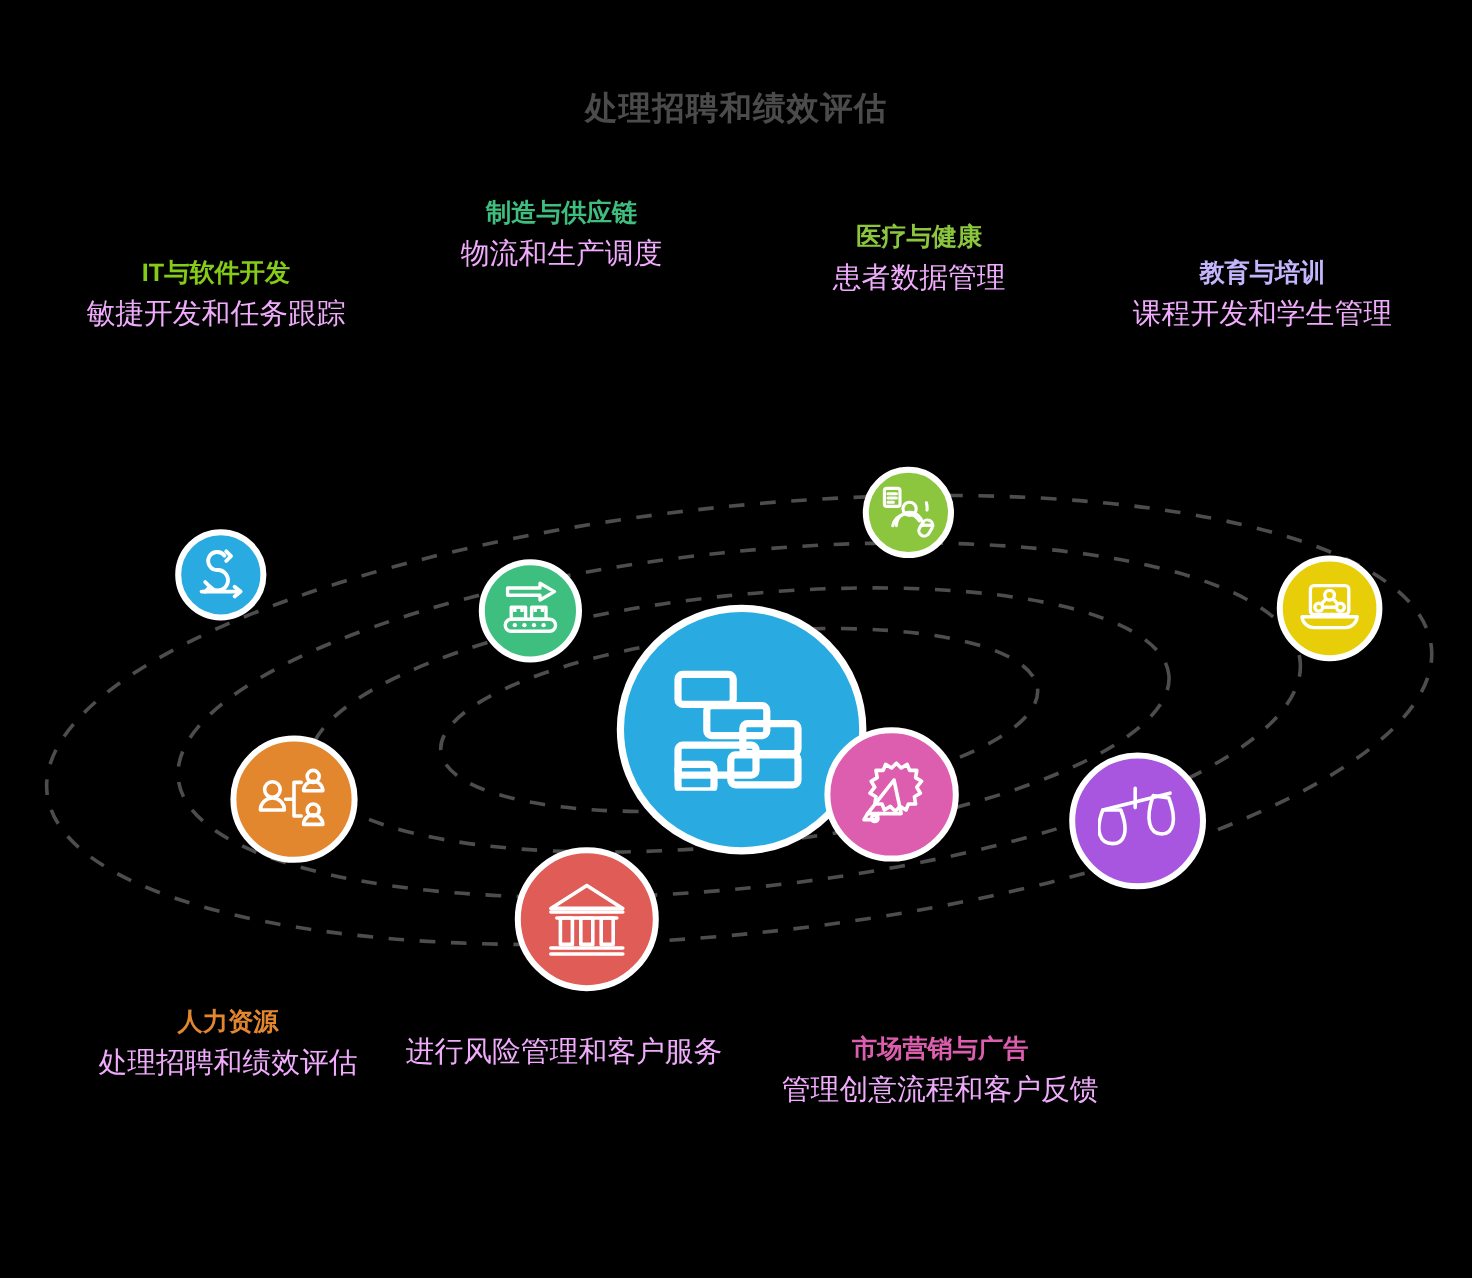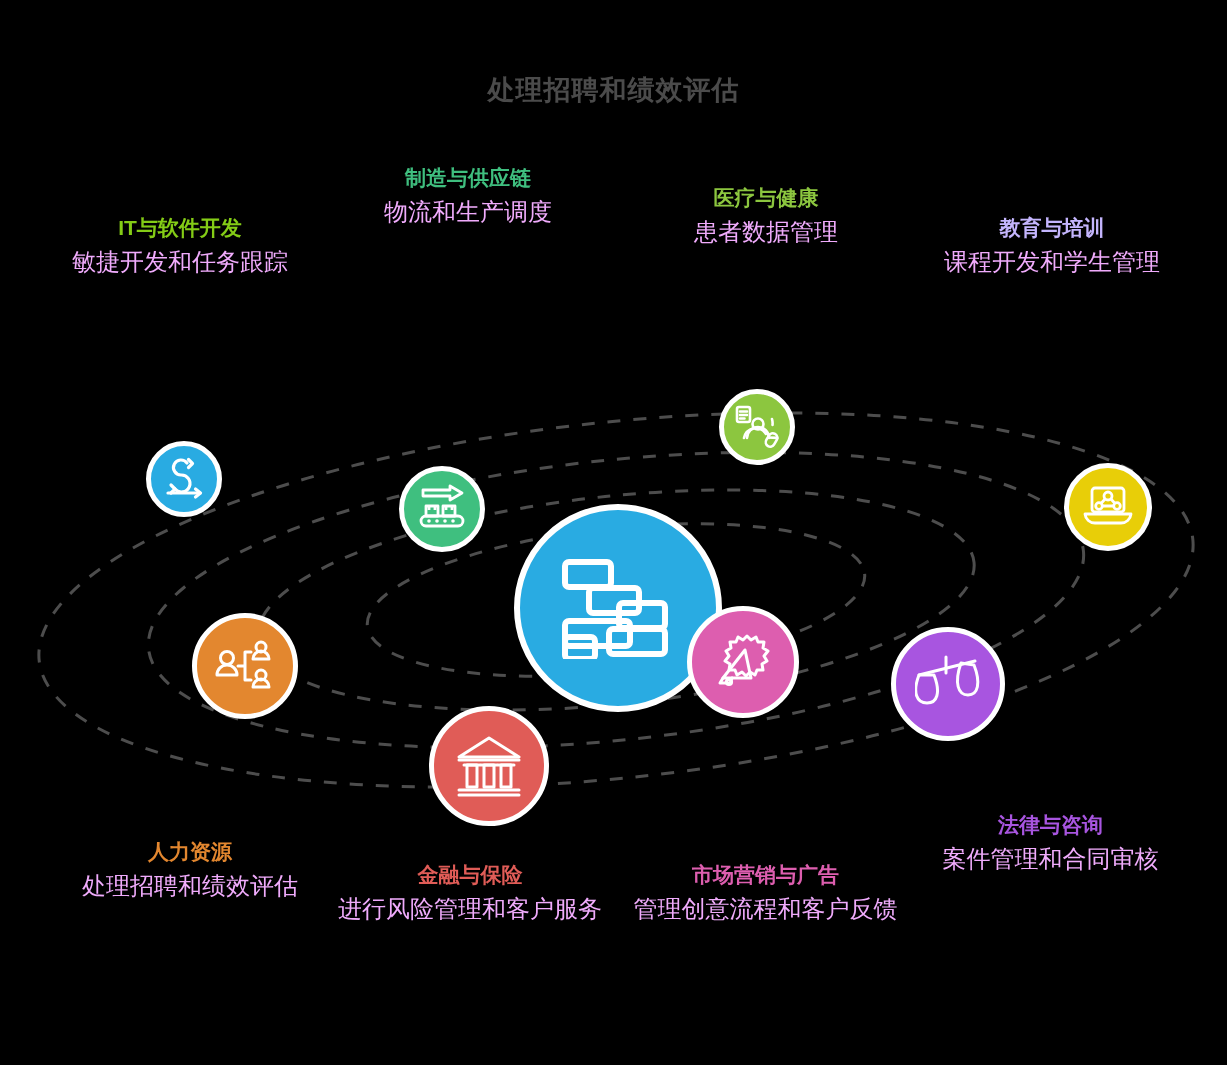--- a/index.html
+++ b/index.html
@@ -235,27 +235,22 @@
     <div class="l-title" style="color:#c4b5fd;">教育与培训</div>
     <div class="l-desc">课程开发和学生管理</div>
   </div>
 
   <div class="label" style="left:40px; top:812px; width:300px;margin-top:27px;">
     <div class="l-title" style="color:#E3872F;">人力资源</div>
     <div class="l-desc">处理招聘和绩效评估</div>
   </div>
 
   <div class="label" style="left:325px; top:862px; width:290px;">
-    <div class="l-title" style="color:#E05C57;">金融与保险</div>
     <div class="l-desc">进行风险管理和客户服务</div>
   </div>
 
-  <div class="label" style="left:617px; top:862px; width:297px;">
+  <div class="label" style="left:635px; top:862px; width:297px;">
     <div class="l-title" style="color:#DD5EAF;">市场营销与广告</div>
     <div class="l-desc">管理创意流程和客户反馈</div>
   </div>
 
-  <div class="label" style="left:902px; top:812px; width:297px;">
-    <div class="l-title" style="color:#A855E0;">法律与咨询</div>
-    <div class="l-desc">案件管理和合同审核</div>
-  </div>
 
 </div>
 
 </body></html>

